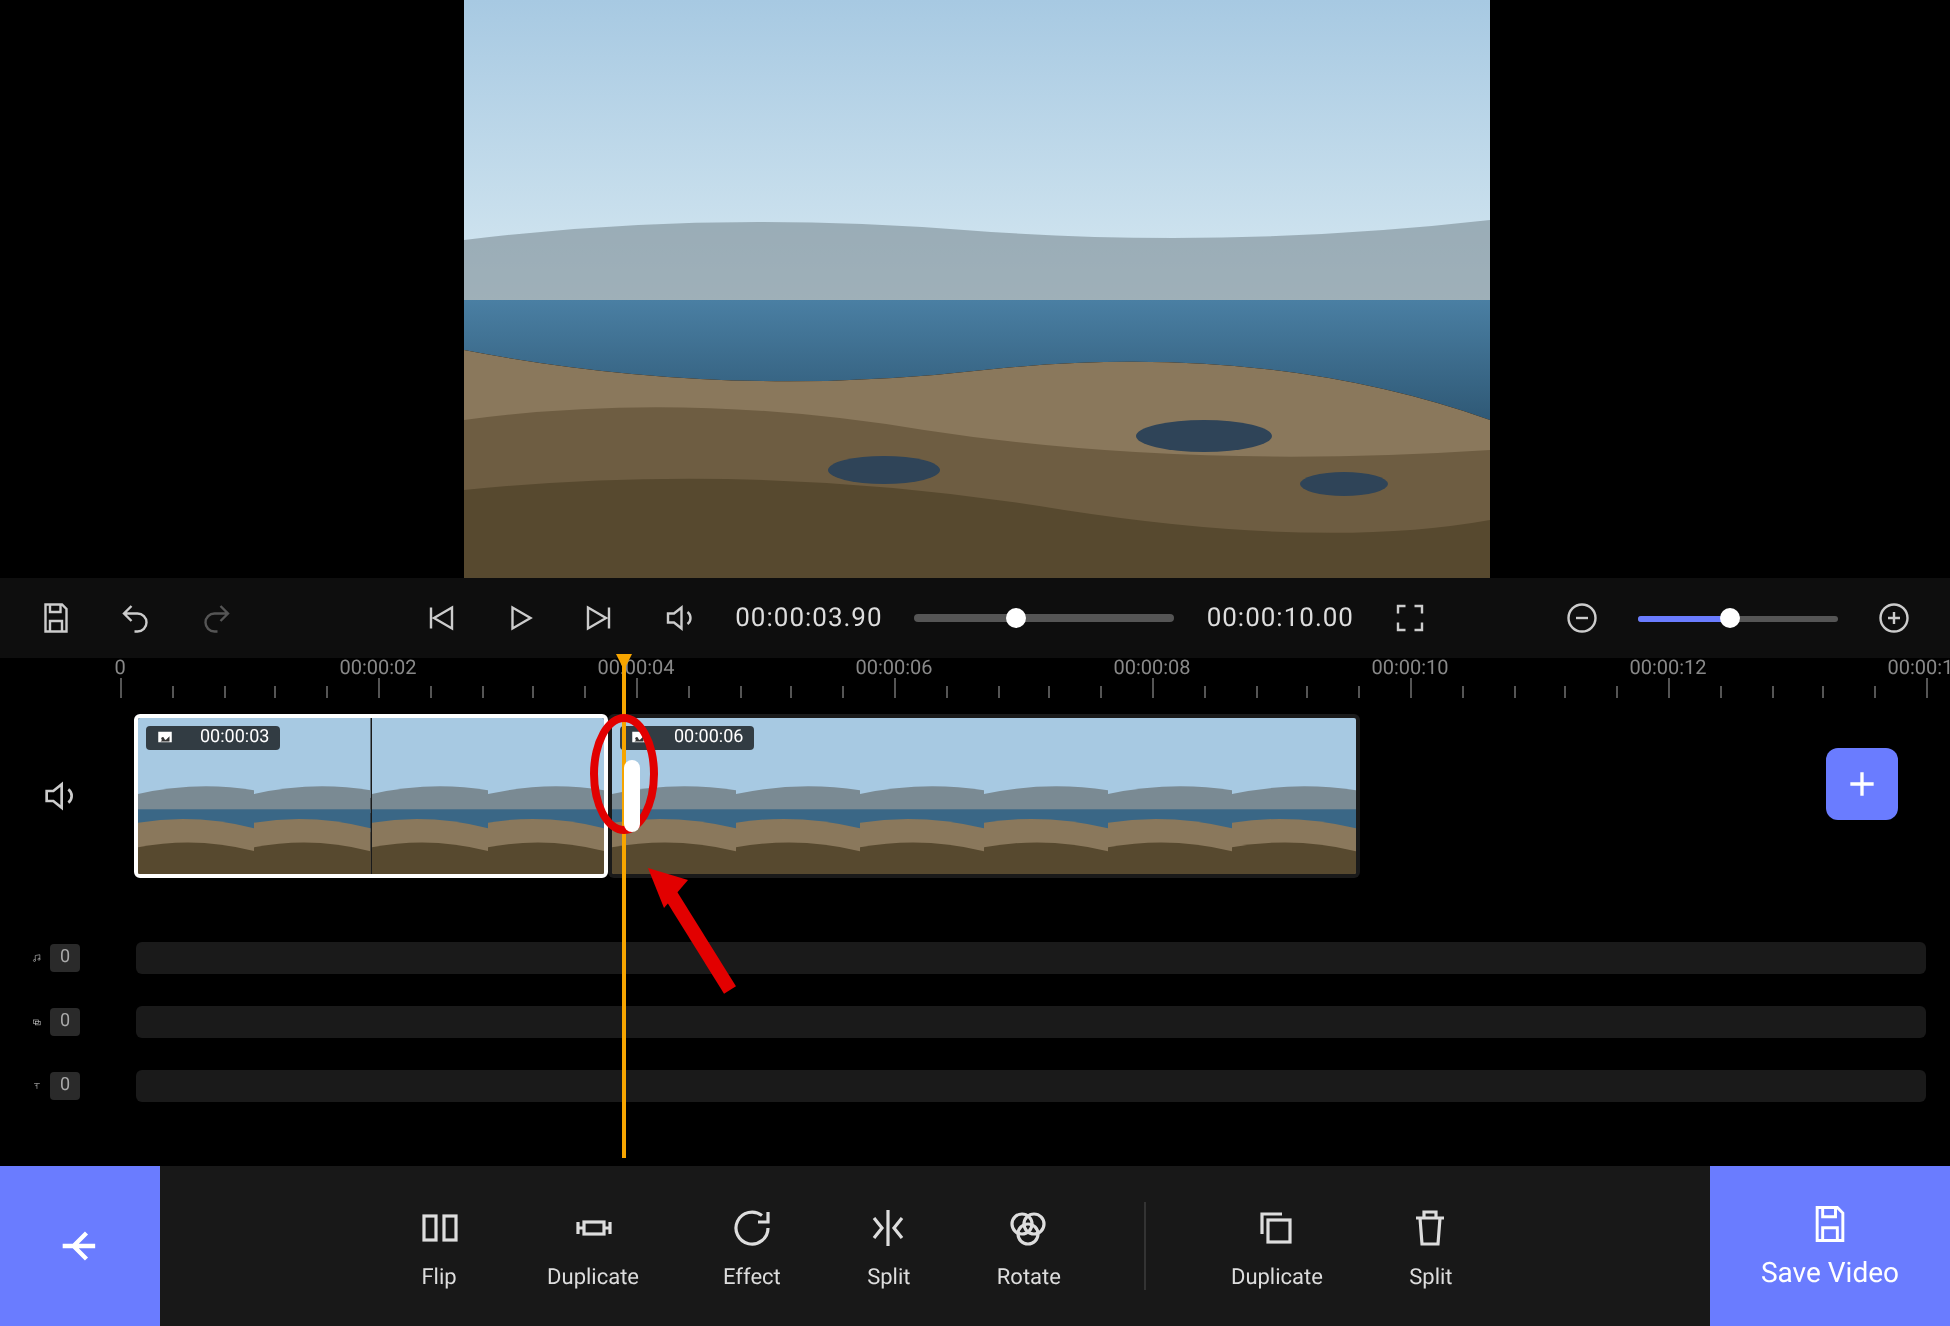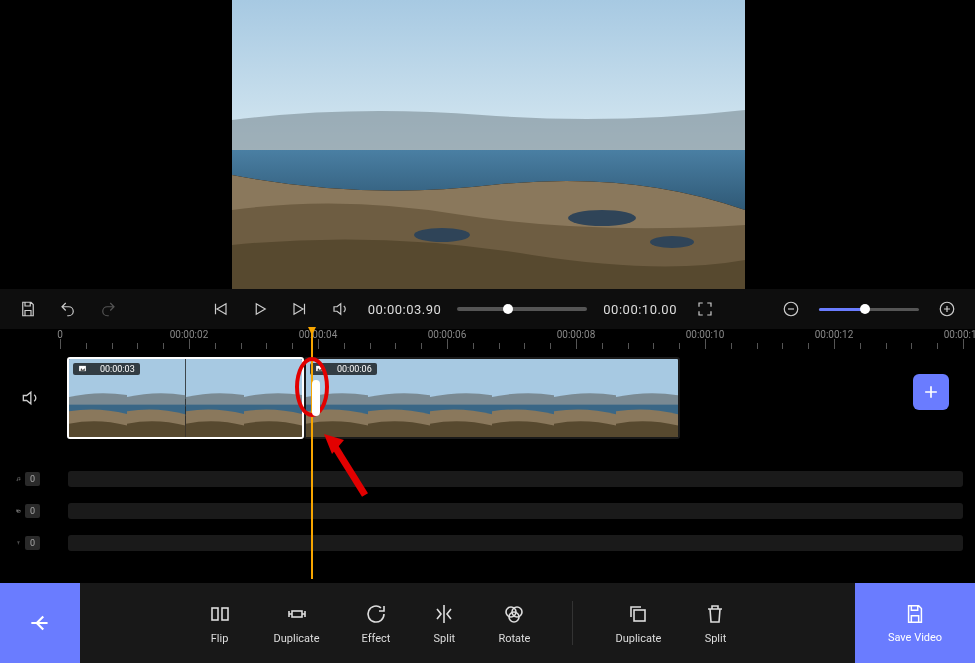--- a/index.html
+++ b/index.html
@@ -60,21 +60,21 @@
   .bottom-bar { position: absolute; bottom: 0; left: 0; right: 0; height: 80px; background: #181818; display: flex; align-items: stretch; }
   .back-btn { width: 80px; background: #6a7cff; display: flex; align-items: center; justify-content: center; cursor: pointer; }
   .back-btn svg { stroke: #fff; stroke-width: 2; fill: none; }
   .tools { flex: 1; display: flex; align-items: center; justify-content: center; gap: 42px; }
   .tool { display: flex; flex-direction: column; align-items: center; gap: 6px; cursor: pointer; }
   .tool svg { stroke: #ddd; fill: none; stroke-width: 1.6; }
   .tool span { font-size: 11px; color: #ddd; }
   .divider { width: 1px; height: 44px; background: #333; }
   .save-btn { width: 120px; background: #6a7cff; display: flex; flex-direction: column; align-items: center; justify-content: center; gap: 6px; cursor: pointer; }
   .save-btn svg { stroke: #fff; fill: none; stroke-width: 1.6; }
-  .save-btn span { font-size: 11px; color: #fff; }
+  .save-btn span { font-size: 14px; color: #fff; }
 </style>
 </head>
 <body>
 
 <div class="top-bar">
 </div>
 
 <div class="preview">
   <svg viewBox="0 0 513 289" preserveAspectRatio="none">
     <defs>

